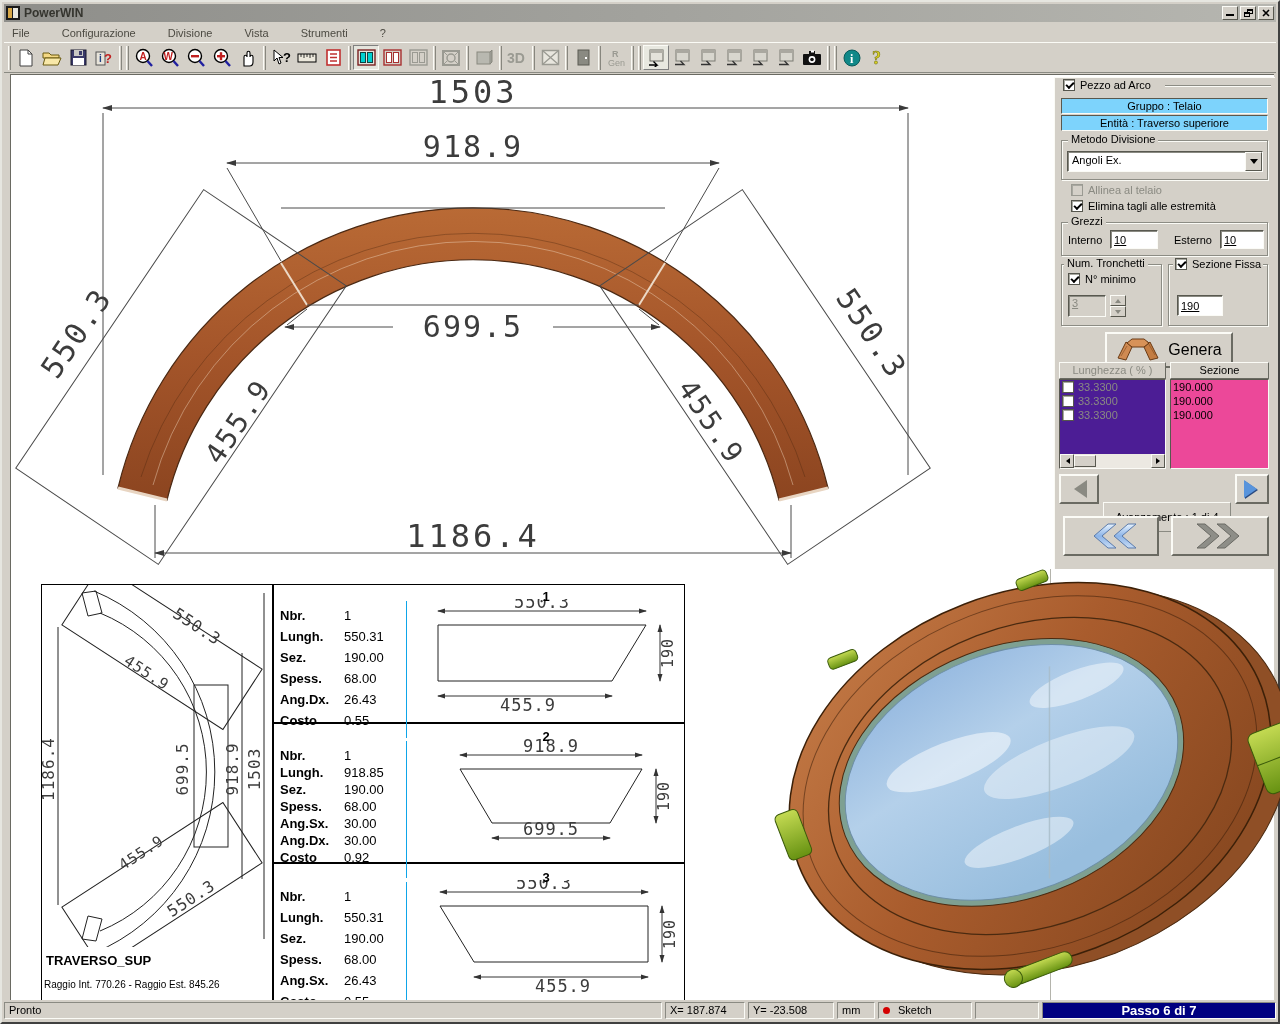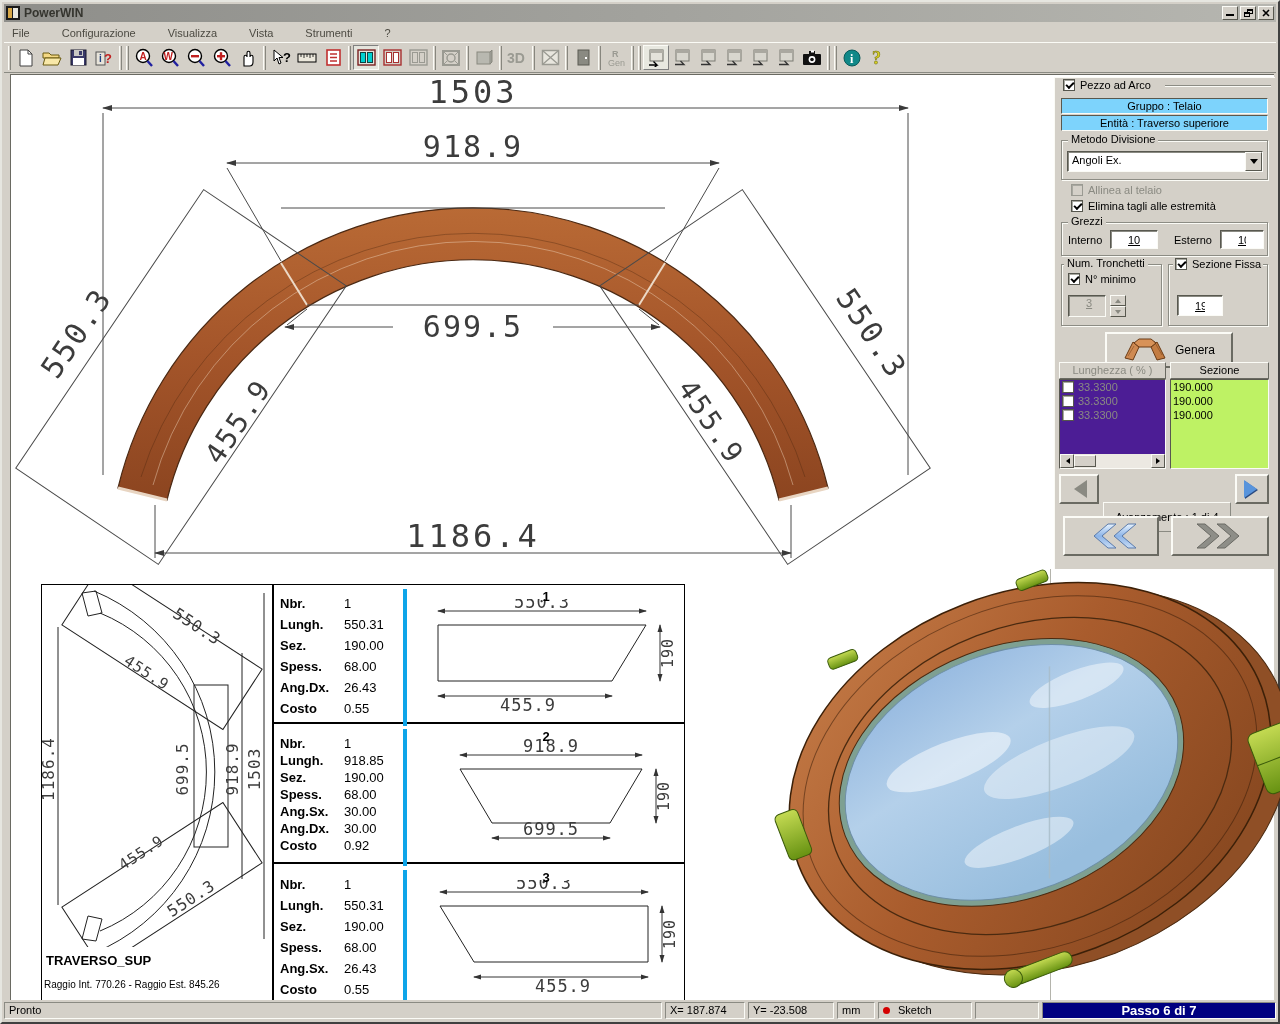--- a/index.html
+++ b/index.html
@@ -46,21 +46,21 @@
 
   #detail-box { position:absolute; left:30px; top:509px; width:232px; height:420px;
                 border:1px solid #000; background:#fff; }
   #detail-name { position:absolute; left:4px; top:368px; font-size:13px; font-weight:bold; color:#000; }
   #detail-radii{ position:absolute; left:2px; top:394px; font-size:10px; color:#000; }
 
   #piece-table { position:absolute; left:262px; top:509px; width:412px; height:420px;
                  border:1px solid #000; background:#fff; }
   .pblock { position:absolute; left:0; width:410px; height:139px; border-bottom:2px solid #000; }
   .pblock:last-child { border-bottom:none; }
-  .pleft  { position:absolute; left:0; top:4px; width:133px; height:100%; border-right:4px solid #0ea5e9; padding:7px 0 0 6px; }
+  .pleft  { position:absolute; left:0; top:16px; width:133px; height:100%; border-right:1px solid #0ea5e9; padding:7px 0 0 6px; }
   .prow   { display:flex; font-size:13px; margin-bottom:6px; }
   .prow.tight { margin-bottom:2px; }
   .plabel { width:64px; font-weight:bold; color:#000; }
   .pvalue { color:#000; }
   .pright { position:absolute; left:134px; top:0; width:276px; height:100%; }
   .pnum   { position:absolute; top:4px; left:0; width:100%; text-align:center; font-size:13px; font-weight:bold; }
 
   
   #panel { position:absolute; left:1052px; top:75px; width:221px; height:492px;
            background:#d4d0c8; border-left:1px solid #fbfbf6; border-top:1px solid #fbfbf6;
@@ -69,21 +69,21 @@
   .gb-legend { position:absolute; top:-8px; left:6px; background:#d4d0c8; padding:0 3px; font-size:11px; }
   .cb { width:12px; height:12px; background:#fff; border:1px solid #55554d;
         box-shadow:inset 1px 1px 0 #a8a8a0; position:relative; flex:none; }
   .cb.checked::after { content:""; position:absolute; left:2px; top:2px; width:6px; height:3px;
         border-left:2px solid #000; border-bottom:2px solid #000; transform:rotate(-45deg); }
   .cb-row { display:flex; align-items:center; gap:5px; position:absolute; }
   .sunken-label { position:absolute; height:16px; line-height:14px; text-align:center;
         border:1px solid; border-color:#58584f #fbfbf6 #fbfbf6 #58584f; background:#7dd3fc; }
   .field { background:#fff; border:1px solid; border-color:#58584f #fbfbf6 #fbfbf6 #58584f;
            box-shadow:inset 1px 1px 0 #8a8a82; font-size:11px; font-family:"Liberation Sans",sans-serif;
-           padding:1px 17px; position:absolute;text-decoration:underline; }
+           padding:1px 3px; position:absolute;text-decoration:underline; }
   input.field { outline:none; }
   .combo { position:absolute; display:flex; background:#fff; border:1px solid;
            border-color:#58584f #fbfbf6 #fbfbf6 #58584f; box-shadow:inset 1px 1px 0 #8a8a82; }
   .combo .val { flex:1; padding:2px 4px; font-size:11px; }
   .combo .drop { width:17px; background:#d4d0c8; border:1px solid;
                  border-color:#fbfbf6 #58584f #58584f #fbfbf6; display:flex; align-items:center; justify-content:center; }
   .tri-down { width:0; height:0; border:4px solid transparent; border-top:5px solid #000; margin-top:4px; }
   .disabled-text { color:#8a8a82; }
   .btn { border:2px solid; border-color:#fbfbf6 #6a6a62 #6a6a62 #fbfbf6; background:#d4d0c8;
          display:flex; align-items:center; justify-content:center; position:absolute; }
@@ -134,21 +134,21 @@
     <div class="cap-btn">
       <svg width="8" height="8" viewBox="0 0 8 8">
           <path d="M1,1 L7,7 M7,1 L1,7" stroke="#000" stroke-width="1.6"></path>
         </svg>
     </div>
   </div>
 
   <div id="menubar">
     <span class="menu-item">File</span>
     <span class="menu-item">Configurazione</span>
-    <span class="menu-item">Visualizza</span>
+    <span class="menu-item">Divisione</span>
     <span class="menu-item">Vista</span>
     <span class="menu-item">Strumenti</span>
     <span class="menu-item">?</span>
   </div>
 
   <div id="toolbar">
     <div class="handle"></div>
     <div class="tb">
       <svg width="16" height="18" viewBox="0 0 16 18">
           <path d="M2,1 h8 l4,4 v12 h-12 z" fill="#fff" stroke="#404040"></path>
@@ -714,21 +714,21 @@
       <input class="field" style="left: 8px; top: 30px; width: 46px; height: 21px;" readonly="" value="190">
     </div>
 
     <div class="btn" style="left:50px; top:254px; width:128px; height:36px; gap:8px;">
       <svg width="44" height="24" viewBox="0 0 44 24">
         <path d="M2,20 L10,22 L16,9 L10,4 Z" fill="#cf8a52" stroke="#6a3a14"></path>
         <path d="M42,20 L34,22 L28,9 L34,4 Z" fill="#c37c42" stroke="#6a3a14"></path>
         <path d="M11,5 L16,9 L28,9 L33,5 L28,1 L16,1 Z" fill="#d89258" stroke="#6a3a14"></path>
         <path d="M5,18 l6,-10 M31,3 l8,14" stroke="rgba(106,58,20,0.45)" fill="none"></path>
       </svg>
-      <span style="font-size:12px;">Genera</span>
+      <span style="font-size:16px;">Genera</span>
     </div>
 
     <div class="list-hdr disabled-text" style="left:4px; top:284px; width:107px;">Lunghezza  ( % )</div>
     <div class="listbody" style="left:4px; top:301px; width:107px; height:90px; background:#4c1d95;">
       <div class="lrow">
           <span class="cb"></span>
           <span class="disabled-text">33.3300</span>
         </div>
       <div class="lrow">
           <span class="cb"></span>
@@ -743,21 +743,21 @@
             <i style="width:0;height:0;border:3px solid transparent;border-right:4px solid #000;margin-right:2px;"></i>
           </div>
         <div class="sb-thumb"></div>
         <div class="sb-btn" style="margin-left:auto;">
             <i style="width:0;height:0;border:3px solid transparent;border-left:4px solid #000;margin-left:2px;"></i>
           </div>
       </div>
     </div>
 
     <div class="list-hdr" style="left:115px; top:284px; width:99px;">Sezione</div>
-    <div class="listbody" style="left:115px; top:301px; width:99px; height:90px; background:#bef264;">
+    <div class="listbody" style="left:115px; top:301px; width:99px; height:90px; background:#ec4899;">
       <div class="lrow">
           <span>190.000</span>
         </div>
       <div class="lrow">
           <span>190.000</span>
         </div>
       <div class="lrow">
           <span>190.000</span>
         </div>
     </div>

